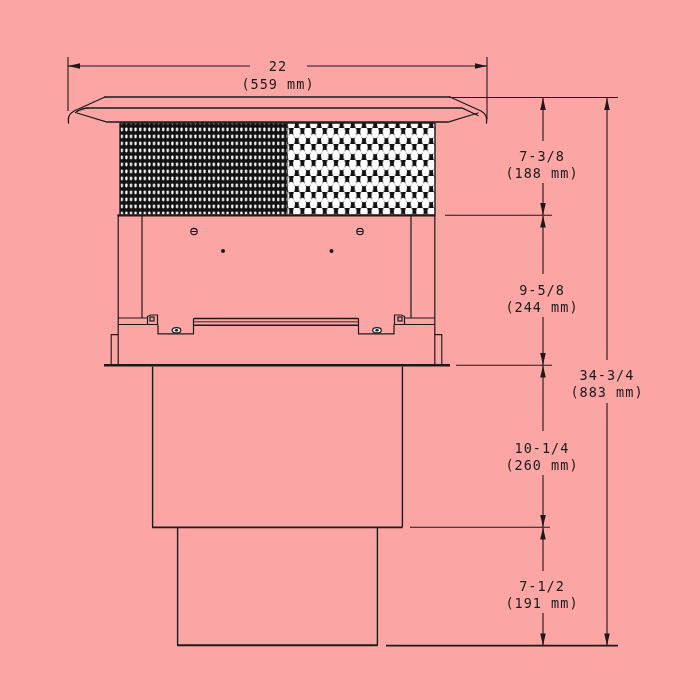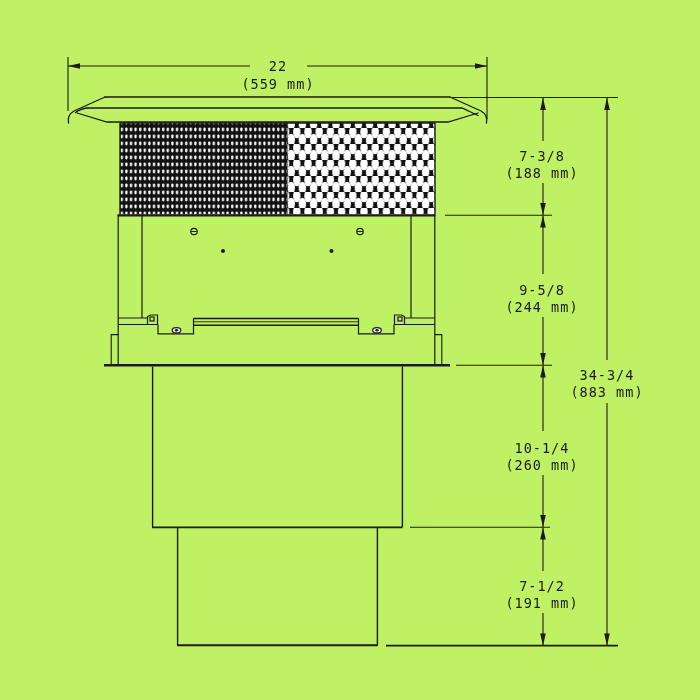--- a/index.html
+++ b/index.html
@@ -1,19 +1,19 @@
 <!DOCTYPE html>
 <html><head>
 <meta charset="utf-8">
 <style>
   html,body{margin:0;padding:0;background:#ffffff;}
   .stage{
     position:relative;
     width:700px;height:700px;
-    background:#bef264;
+    background:#fca5a5;
     overflow:hidden;
     font-family:"DejaVu Sans Mono","Liberation Mono",monospace;
   }
   svg{position:absolute;left:0;top:0;}
   text{
     font-family:"DejaVu Sans Mono","Liberation Mono",monospace;
     font-size:13.5px;
     letter-spacing:1px;
     fill:#1b1b1b;
   }

